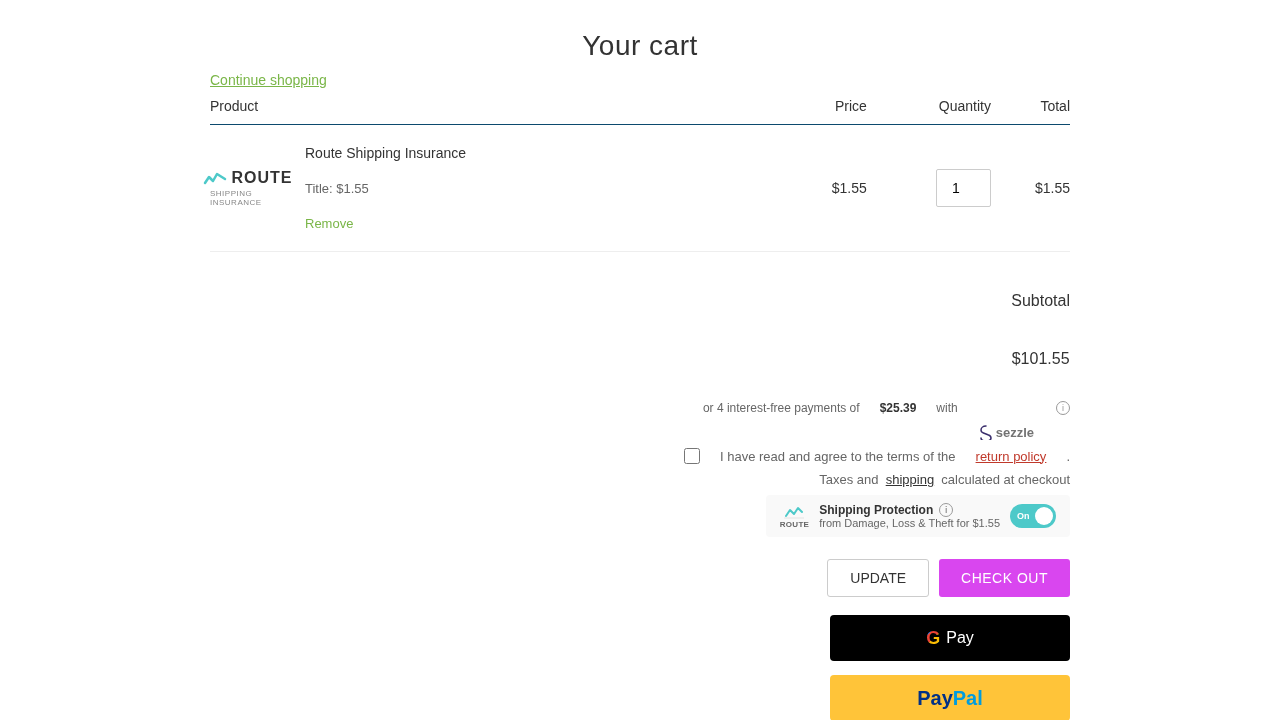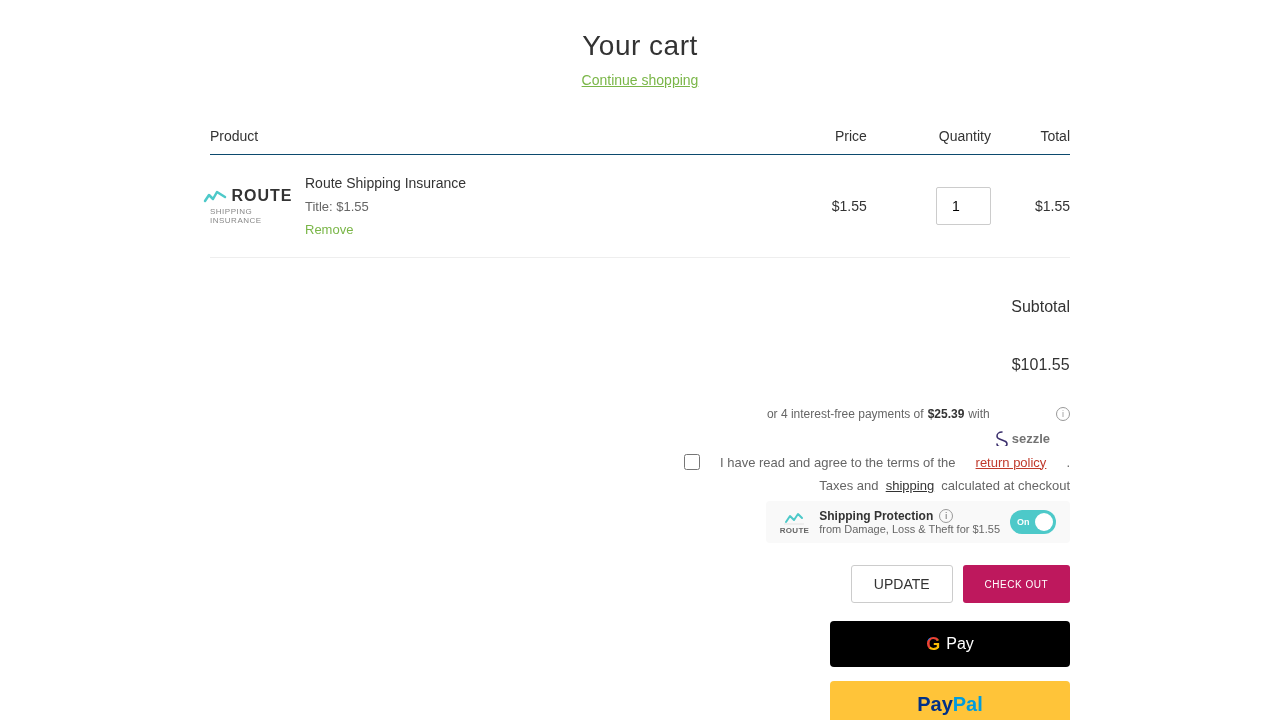--- a/index.html
+++ b/index.html
@@ -16,22 +16,21 @@
     }
     .page-title {
       text-align: center;
       font-size: 28px;
       font-weight: 400;
       color: #333;
       margin-bottom: 10px;
       letter-spacing: 0.5px;
     }
     .continue-shopping {
-      text-align: center;
-      margin-bottom: 30px;
+      text-align: left;
     }
     .continue-shopping a {
       color: #7ab648;
       text-decoration: underline;
       font-size: 14px;
     }
     .cart-table {
       width: 100%;
       border-collapse: collapse;
     }
@@ -88,21 +87,21 @@
     }
     .route-sub {
       font-size: 8px;
       color: #888;
       letter-spacing: 0.5px;
       margin-top: 2px;
     }
     .product-info {
       display: flex;
       flex-direction: column;
-      gap: 8px;
+      gap: 20px;
     }
     .product-name {
       font-size: 14px;
       color: #333;
     }
     .product-detail {
       font-size: 13px;
       color: #666;
     }
     .remove-link {
@@ -142,21 +141,21 @@
       gap: 40px;
       align-items: center;
       font-size: 16px;
       flex-direction: column;
     }
     .sezzle-row {
       font-size: 12px;
       color: #666;
       display: flex;
       align-items: center;
-      gap: 4px;
+      gap: 20px;
     }
     .sezzle-amount {
       font-weight: 600;
       color: #333;
     }
     .sezzle-logo {
       display: inline-flex;
       align-items: flex-end;
       font-weight: 700;
       color: #737373;
@@ -295,23 +294,23 @@
       border: 1px solid #ccc;
       background: #fff;
       color: #333;
       font-size: 14px;
       cursor: pointer;
       border-radius: 3px;
     }
     .checkout-btn {
       padding: 10px 22px;
       border: none;
-      background: #be185d;
+      background: #d946ef;
       color: #fff;
-      font-size: 10px;
+      font-size: 14px;
       cursor: pointer;
       border-radius: 3px;
       font-weight: 500;
       letter-spacing: 0.5px;
     }
     .gpay-btn {
       width: 240px;
       height: 46px;
       background: #000;
       color: #fff;

